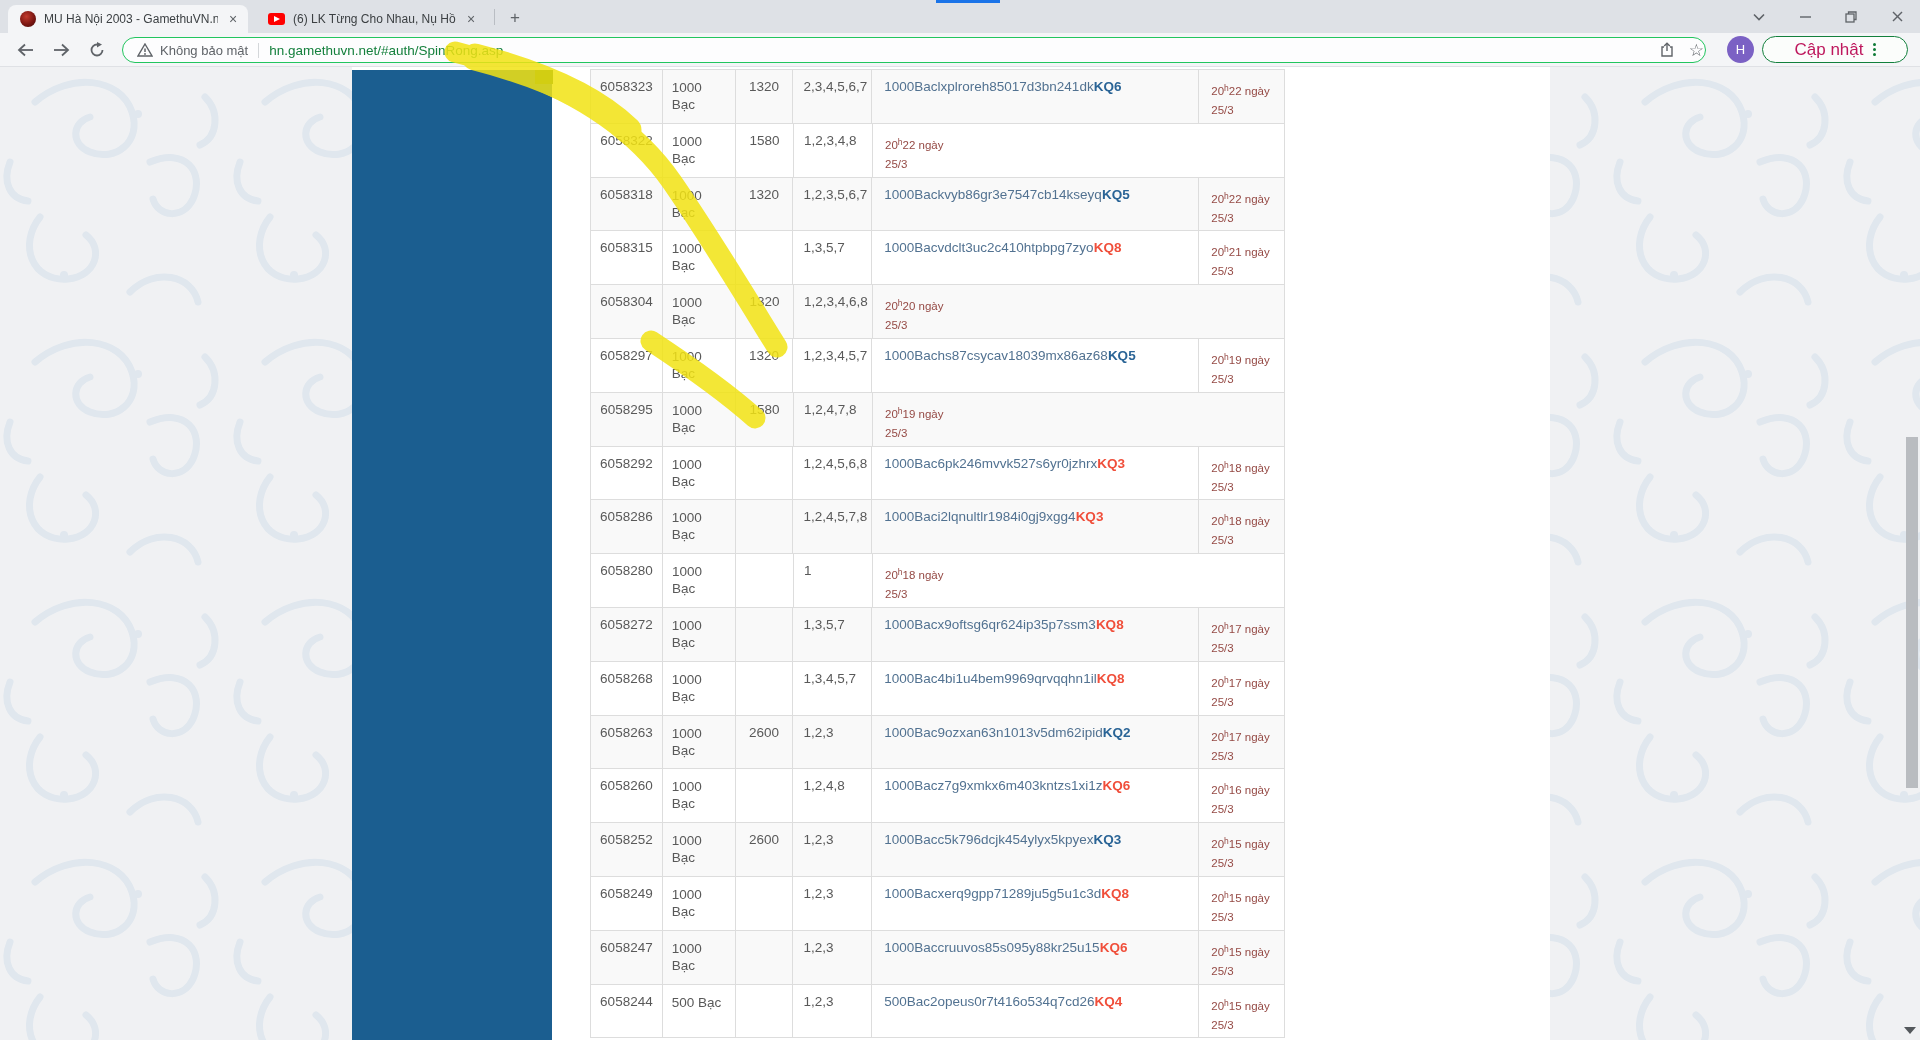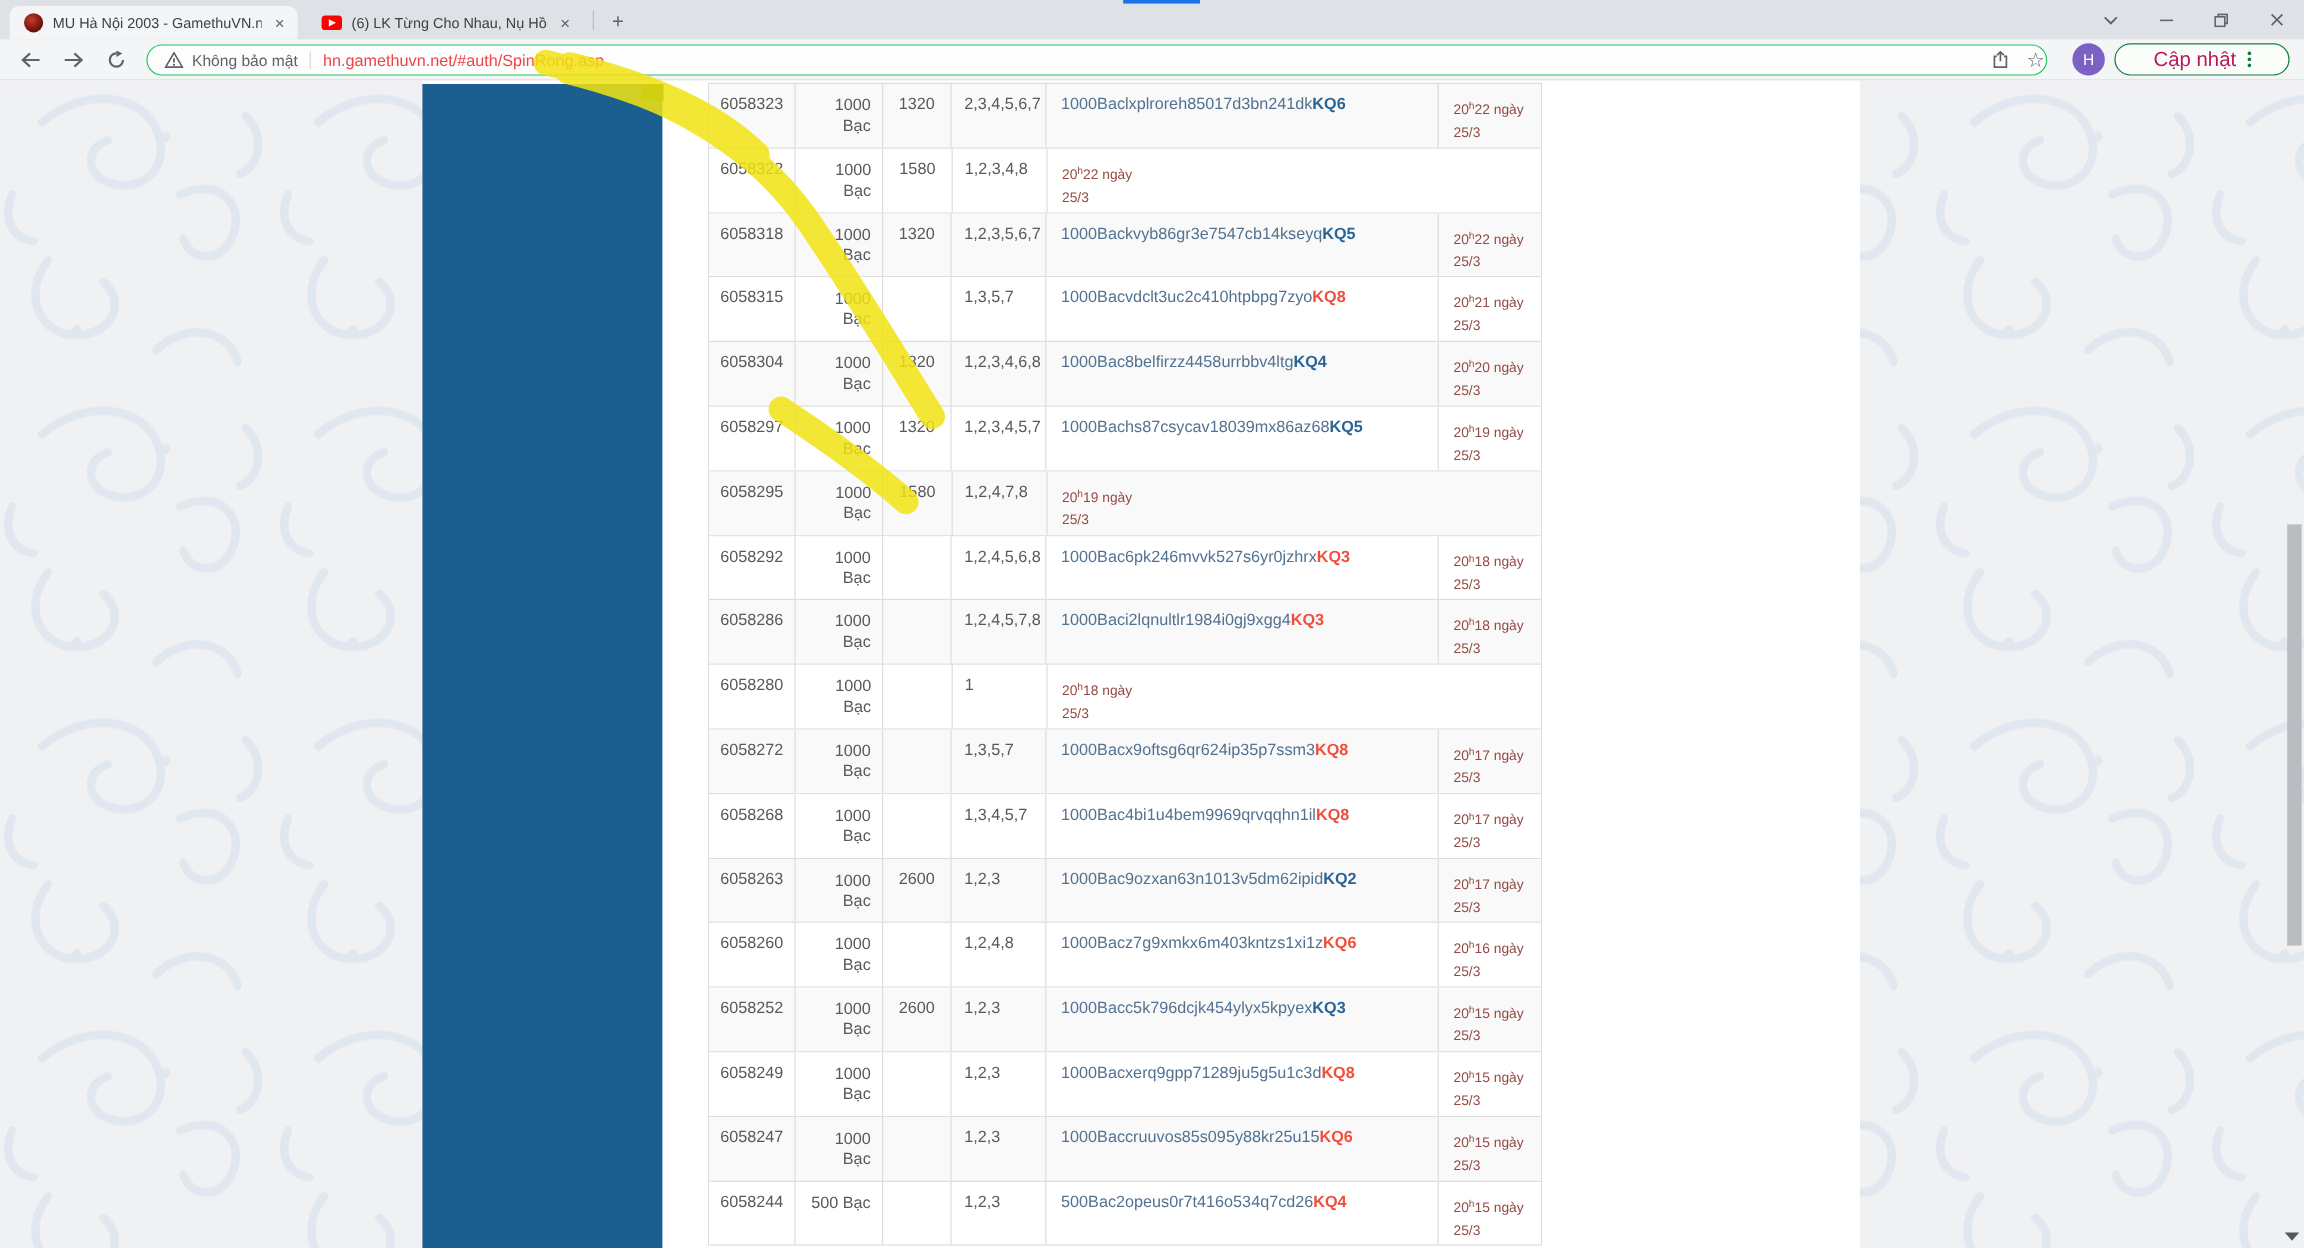--- a/index.html
+++ b/index.html
@@ -23,21 +23,21 @@
   .wincontrols{position:absolute;right:0;top:0;height:33px;display:flex;}
   .winbtn{width:46px;height:33px;display:flex;align-items:center;justify-content:center;color:#5f6368;}
   .winbtn svg{display:block;}
 
   
   .toolbar{position:absolute;left:0;top:33px;width:1920px;height:34px;background:#f4f5f7;border-bottom:1px solid #dfe1e5;box-sizing:border-box;}
   .navbtn{position:absolute;top:4px;width:26px;height:26px;display:flex;align-items:center;justify-content:center;color:#5f6368;}
   .omnibox{position:absolute;left:122px;top:4px;width:1584px;height:26px;background:#fdfdfe;border:1px solid #22c55e;border-radius:14px;box-sizing:border-box;display:flex;align-items:center;}
   .sec-chip{display:flex;align-items:center;margin-left:14px;color:#5f6368;font-size:13px;gap:7px;}
   .omni-divider{width:1px;height:15px;background:#d4d7da;margin:0 10px;}
-  .url-text{font-size:13.5px;color:#ef4444;}
+  .url-text{font-size:13.5px;color:#15803d;}
   .omni-right{position:absolute;right:216px;top:4px;display:flex;align-items:center;gap:14px;height:26px;}
   .icon-gray{color:#5f6368;}
   .star-glyph{font-size:17px;color:#5f6368;line-height:1;}
   .avatar{position:absolute;right:166px;top:3px;width:27px;height:27px;border-radius:50%;background:#7b61c4;color:#fff;font-size:13px;display:flex;align-items:center;justify-content:center;}
   .update-btn{position:absolute;right:12px;top:3px;width:146px;height:27px;border:1px solid #12803c;border-radius:14px;box-sizing:border-box;display:flex;align-items:center;justify-content:center;gap:9px;background:#fbfdfb;}
   .update-btn .lbl{font-size:17px;color:#be185d;}
   .dots3{display:inline-flex;flex-direction:column;gap:2px;}
   .dots3 i{width:3px;height:3px;border-radius:50%;background:#0e7b37;}
 
   
@@ -47,21 +47,21 @@
   .sidenav{position:absolute;left:352px;top:3px;width:200px;height:970px;background:#1b5e90;}
   .green-chip{position:absolute;left:535px;top:3px;width:18px;height:14px;background:#1e5a10;}
 
   
   .gtable{position:absolute;left:590px;top:2px;width:695px;border:1px solid #ddd;border-bottom:none;box-sizing:border-box;font-size:13.5px;color:#595959;}
   .tr{display:flex;height:53.8px;box-sizing:border-box;border-bottom:1px solid #ddd;background:#fff;}
   .tbody .tr:nth-child(odd){background:#f9f9f9;}
   .td{box-sizing:border-box;border-right:1px solid #ddd;padding-top:9px;overflow:hidden;}
   .td:last-child{border-right:none;}
   .c-id{width:72px;text-align:center;}
-  .c-amt{width:73px;text-align:right;padding-left:9px;padding-right:9px;line-height:17px;}
+  .c-amt{width:73px;text-align:left;padding-left:9px;padding-right:9px;line-height:17px;}
   .c-bet{width:58px;text-align:center;}
   .c-num{width:79px;padding-left:10px;}
   .c-code{width:328px;padding-left:12px;color:#527291;white-space:nowrap;}
   .c-time{width:85px;padding-left:12px;padding-top:11px;font-size:11.5px;color:#954a45;line-height:14px;}
   .kq{font-weight:bold;}
   .kq[data-kq="blue"]{color:#2a6496;}
   .kq[data-kq="red"]{color:#f04f3b;}
   .c-time sup{font-size:8.5px;vertical-align:4px;}
   .c-time .date{margin-top:5px;}
 
@@ -227,21 +227,20 @@
             <div class="td c-num">1,3,5,7</div>
             <div class="td c-code"><span>1000Bacvdclt3uc2c410htpbpg7zyo</span><span class="kq" data-kq="red">KQ8</span></div>
             <div class="td c-time"><span>20</span><sup>h</sup><span>21 ngày</span><div class="date">25/3</div></div>
           </div>
 
           <div class="tr">
             <div class="td c-id">6058304</div>
             <div class="td c-amt">1000 Bạc</div>
             <div class="td c-bet">1320</div>
             <div class="td c-num">1,2,3,4,6,8</div>
-            <div class="td c-code"><span>1000Bac8belfirzz4458urrbbv4ltg</span><span class="kq" data-kq="blue">KQ4</span></div>
             <div class="td c-time"><span>20</span><sup>h</sup><span>20 ngày</span><div class="date">25/3</div></div>
           </div>
 
           <div class="tr">
             <div class="td c-id">6058297</div>
             <div class="td c-amt">1000 Bạc</div>
             <div class="td c-bet">1320</div>
             <div class="td c-num">1,2,3,4,5,7</div>
             <div class="td c-code"><span>1000Bachs87csycav18039mx86az68</span><span class="kq" data-kq="blue">KQ5</span></div>
             <div class="td c-time"><span>20</span><sup>h</sup><span>19 ngày</span><div class="date">25/3</div></div>

